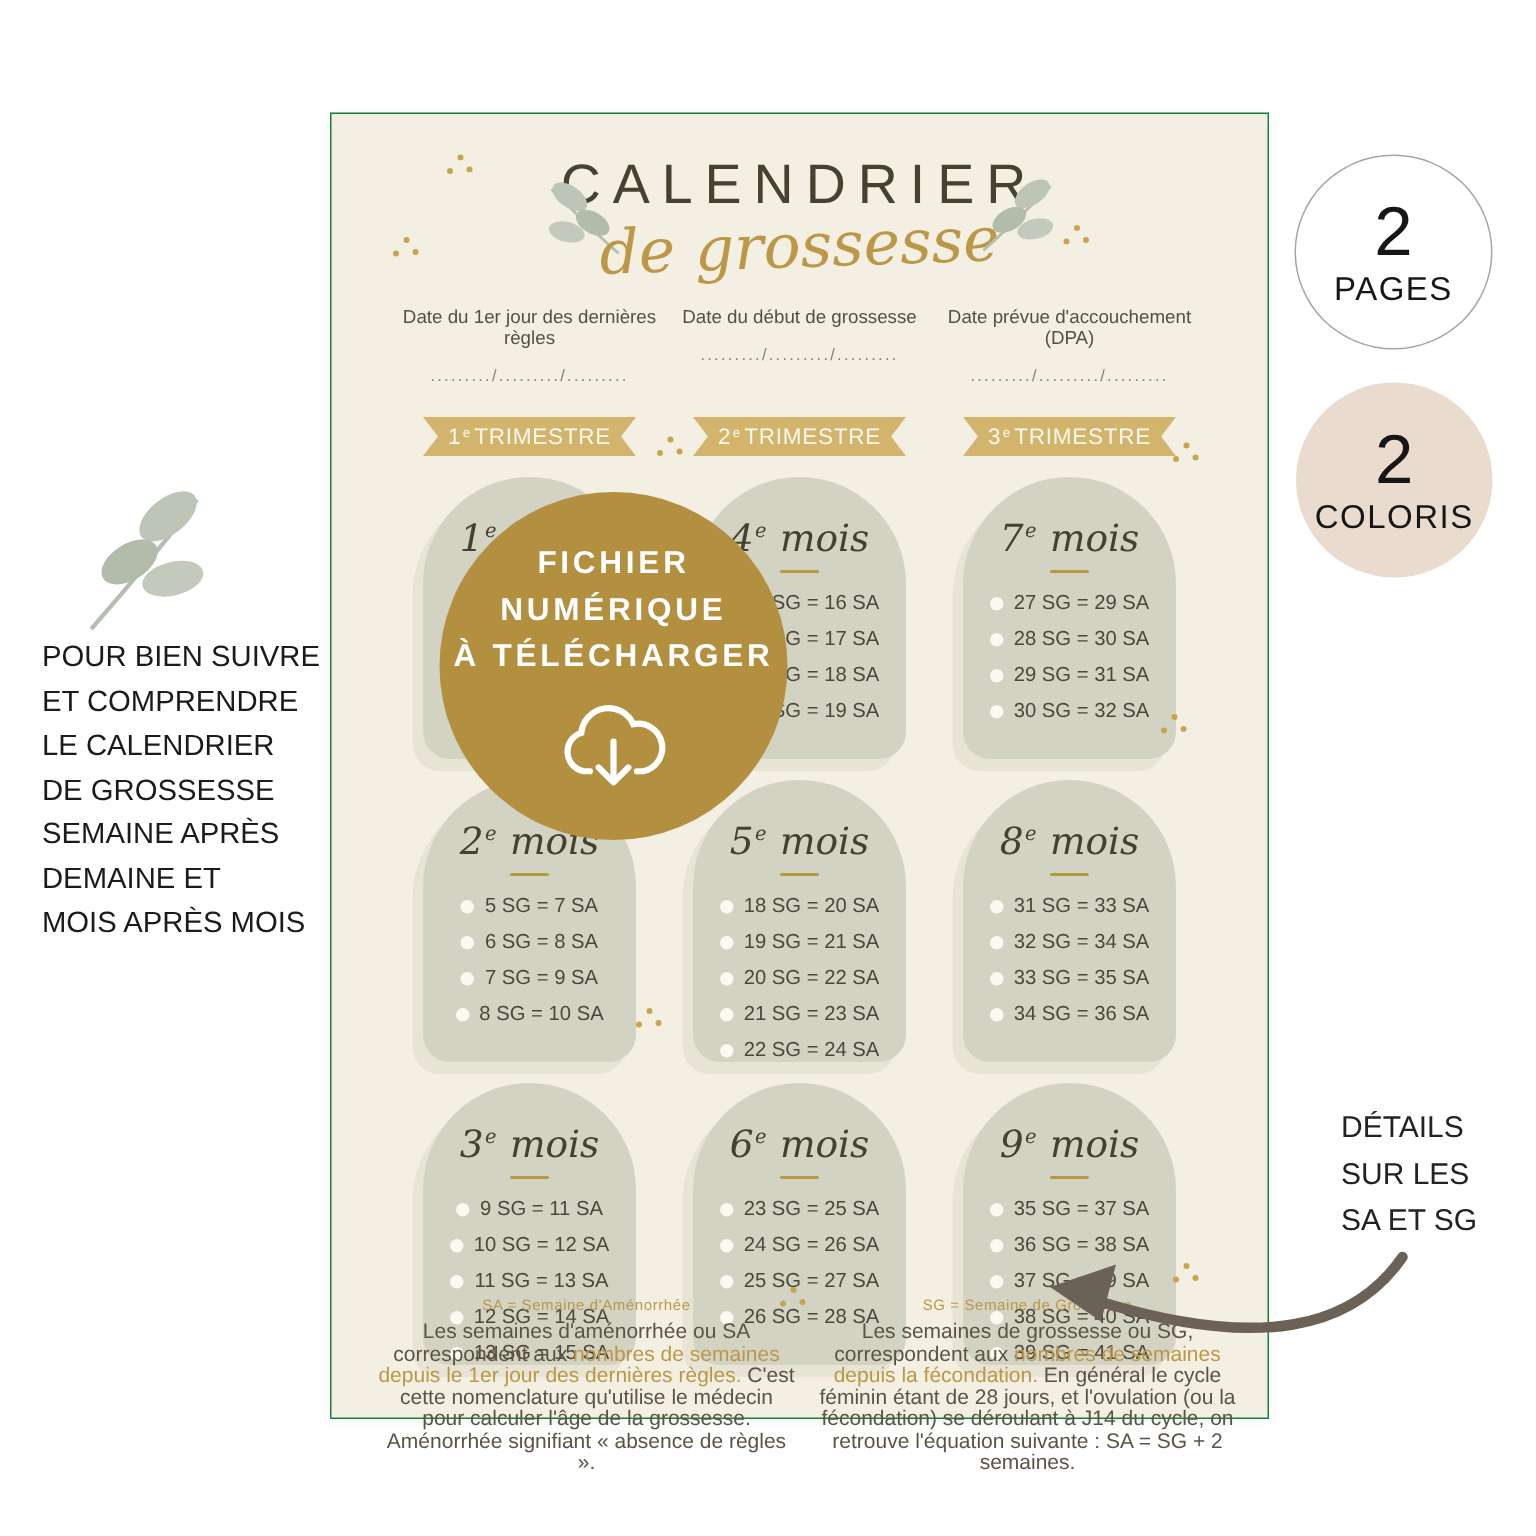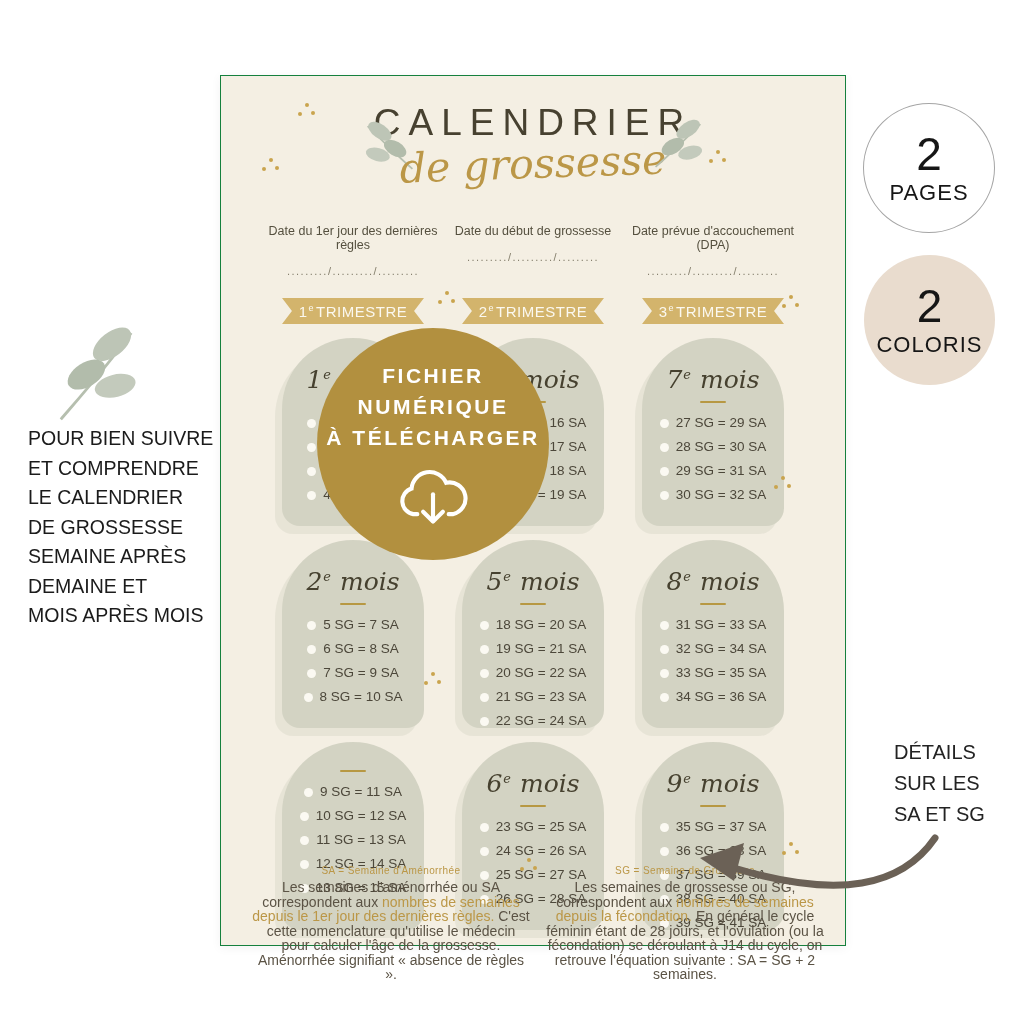--- a/index.html
+++ b/index.html
@@ -16,41 +16,41 @@
 
   .header{position:relative;text-align:center;padding-top:26px}
   .title{font-size:37px;letter-spacing:8px;color:#474130;font-weight:400}
   .subtitle{font-family:"DejaVu Serif",serif;font-style:italic;font-size:41px;color:var(--gold-text);
     margin-top:-4px;transform:rotate(-2deg)}
   .sprig{position:absolute;width:62px;height:56px}
   .sprig.left{left:136px;top:42px;transform:scaleX(-1)}
   .sprig.right{left:428px;top:40px}
 
   .cols3{display:grid;grid-template-columns:repeat(3,1fr);padding:0 42px;justify-items:center}
-  .dates{margin-top:36px}
+  .dates{margin-top:16px}
   .datecol{text-align:center}
   .datelabel{font-size:12.5px;color:#55503f}
   .dateline{font-size:11px;color:#86806e;letter-spacing:1.5px;margin-top:13px}
 
   .banners{margin-top:21px}
   .ribbon{width:142px;height:26px;background:var(--gold-light);color:#fbf8ef;display:flex;align-items:center;
     justify-content:center;font-size:15px;letter-spacing:0.5px;
     clip-path:polygon(0 0,100% 0,93% 50%,100% 100%,0 100%,7% 50%)}
   .ribbon sup{font-size:9px;margin:-6px 2px 0 1px}
 
   .grid{margin-top:14px;row-gap:14px}
   .card{width:142px;height:188px;background:var(--card-bg);border-radius:71px 71px 18px 18px;
     text-align:center;padding-top:22px;box-shadow:-7px 8px 0 rgba(211,211,195,0.38)}
   .mtitle{font-family:"DejaVu Serif",serif;font-style:italic;font-size:25px;color:var(--text-dark);line-height:30px}
   .mtitle sup{font-size:13px;margin:0 1px}
   .underline{width:26px;height:2px;background:#b79843;margin:6px auto 8px;border-radius:1px}
   .mrow{display:flex;align-items:center;justify-content:center;gap:7px;font-size:13.5px;color:#4c473a;line-height:24px}
   .bullet{width:9px;height:9px;border-radius:50%;background:#fbf9f2;flex:0 0 9px}
 
-  .dl-badge{position:absolute;left:96px;top:252px;width:232px;height:232px;border-radius:50%;background:var(--gold);
+  .dl-badge{position:absolute;left:72px;top:252px;width:232px;height:232px;border-radius:50%;background:var(--gold);
     z-index:5;display:flex;flex-direction:column;align-items:center;justify-content:center;text-align:center;color:#fff}
   .dl-lines div{font-size:21px;font-weight:bold;letter-spacing:2.5px;line-height:31px}
   .dl-cloud{margin-top:10px}
 
   .footer-block{position:absolute;text-align:center}
   .footer-left{left:30px;top:789px;width:280px}
   .footer-right{left:318px;top:789px;width:292px}
   .fheading{color:var(--gold-text);font-size:10px;letter-spacing:0.4px;margin-bottom:4px}
   .fbody{font-size:14px;color:var(--text-body);line-height:14.5px}
   .fbody .gold{color:var(--gold-text)}
@@ -322,20 +322,23 @@
             <span>33 SG = 35 SA</span>
           </div>
           <div class="mrow">
             <span class="bullet"></span>
             <span>34 SG = 36 SA</span>
           </div>
         </div>
       </div>
 
       <div class="card">
+        <div class="mtitle">
+          <span>3</span><sup>e</sup> <span>mois</span>
+        </div>
         <div class="underline"></div>
         <div>
           <div class="mrow">
             <span class="bullet"></span>
             <span>9 SG = 11 SA</span>
           </div>
           <div class="mrow">
             <span class="bullet"></span>
             <span>10 SG = 12 SA</span>
           </div>

